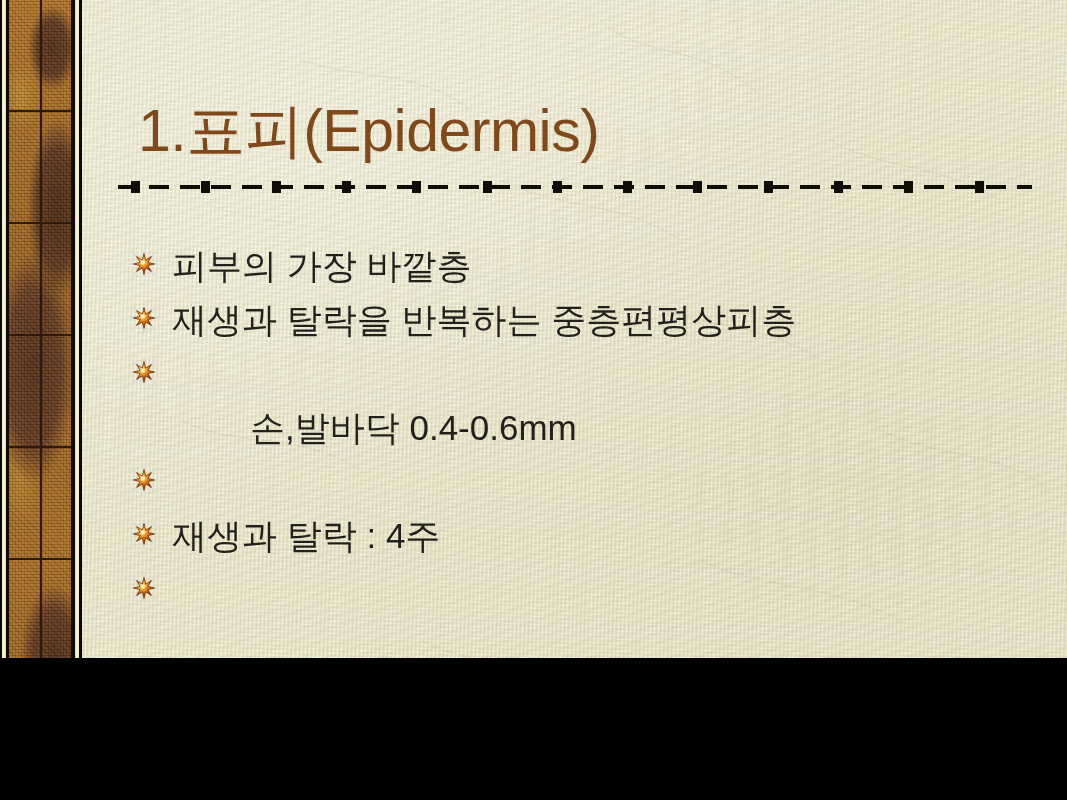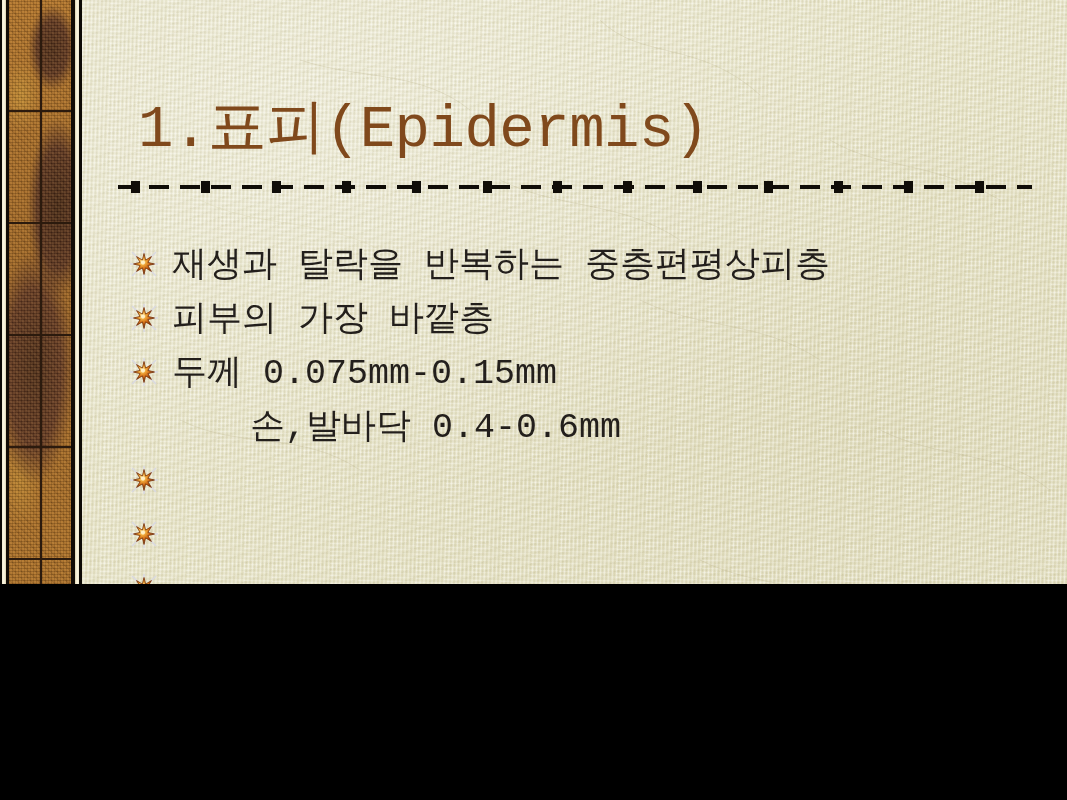--- a/index.html
+++ b/index.html
@@ -4,24 +4,24 @@
 <style>
   html, body {
     margin: 0;
     padding: 0;
     background: #000;
   }
 
   #slide {
     position: relative;
     width: 1067px;
-    height: 584px;
+    height: 658px;
     overflow: hidden;
     background-color: #7dd3fc;
-    font-family: Liberation Mono, monospace;
+    font-family: Liberation Sans, sans-serif;
   }
 
   
   #paper-texture {
     position: absolute;
     inset: 0;
     pointer-events: none;
     background-color: #e8e5c8;
     background-image:
       repeating-linear-gradient(92deg,
@@ -287,20 +287,45 @@
               <line x1="14" y1="14" x2="2" y2="26"></line>
               <line x1="14" y1="14" x2="26" y2="26"></line>
               <line x1="14" y1="14" x2="14" y2="0"></line>
               <line x1="14" y1="14" x2="14" y2="28"></line>
               <line x1="14" y1="14" x2="0" y2="14"></line>
               <line x1="14" y1="14" x2="28" y2="14"></line>
             </g>
             <polygon points="14.00,3.50 15.61,10.12 21.42,6.58 17.88,12.39 24.50,14.00 17.88,15.61 21.42,21.42 15.61,17.88 14.00,24.50 12.39,17.88 6.58,21.42 10.12,15.61 3.50,14.00 10.12,12.39 6.58,6.58 12.39,10.12" fill="url(#bgold)" stroke="#7a3406" stroke-width="0.8"></polygon>
             <circle cx="13" cy="12.6" r="2.1" fill="#fff3cc" opacity="0.9"></circle>
           </svg></span>
+        <span class="bullet-text">피부의 가장 바깥층</span>
+      </div>
+      <div class="bullet-row">
+        <span class="bullet-icon"><svg viewBox="0 0 28 28" width="28" height="28">
+            <defs>
+              <radialGradient id="bgold" cx="42%" cy="38%">
+                <stop offset="0%" stop-color="#ffe9a8"></stop>
+                <stop offset="35%" stop-color="#f0a93a"></stop>
+                <stop offset="70%" stop-color="#cf6a16"></stop>
+                <stop offset="100%" stop-color="#8d3c0a"></stop>
+              </radialGradient>
+            </defs>
+            <g stroke="#d9d9e2" stroke-width="1.6" opacity="0.95">
+              <line x1="14" y1="14" x2="2" y2="2"></line>
+              <line x1="14" y1="14" x2="26" y2="2"></line>
+              <line x1="14" y1="14" x2="2" y2="26"></line>
+              <line x1="14" y1="14" x2="26" y2="26"></line>
+              <line x1="14" y1="14" x2="14" y2="0"></line>
+              <line x1="14" y1="14" x2="14" y2="28"></line>
+              <line x1="14" y1="14" x2="0" y2="14"></line>
+              <line x1="14" y1="14" x2="28" y2="14"></line>
+            </g>
+            <polygon points="14.00,3.50 15.61,10.12 21.42,6.58 17.88,12.39 24.50,14.00 17.88,15.61 21.42,21.42 15.61,17.88 14.00,24.50 12.39,17.88 6.58,21.42 10.12,15.61 3.50,14.00 10.12,12.39 6.58,6.58 12.39,10.12" fill="url(#bgold)" stroke="#7a3406" stroke-width="0.8"></polygon>
+            <circle cx="13" cy="12.6" r="2.1" fill="#fff3cc" opacity="0.9"></circle>
+          </svg></span>
         <span class="bullet-text">재생과 탈락을 반복하는 중층편평상피층</span>
       </div>
       <div class="bullet-row">
         <span class="bullet-icon"><svg viewBox="0 0 28 28" width="28" height="28">
             <defs>
               <radialGradient id="bgold" cx="42%" cy="38%">
                 <stop offset="0%" stop-color="#ffe9a8"></stop>
                 <stop offset="35%" stop-color="#f0a93a"></stop>
                 <stop offset="70%" stop-color="#cf6a16"></stop>
                 <stop offset="100%" stop-color="#8d3c0a"></stop>
@@ -312,46 +337,20 @@
               <line x1="14" y1="14" x2="2" y2="26"></line>
               <line x1="14" y1="14" x2="26" y2="26"></line>
               <line x1="14" y1="14" x2="14" y2="0"></line>
               <line x1="14" y1="14" x2="14" y2="28"></line>
               <line x1="14" y1="14" x2="0" y2="14"></line>
               <line x1="14" y1="14" x2="28" y2="14"></line>
             </g>
             <polygon points="14.00,3.50 15.61,10.12 21.42,6.58 17.88,12.39 24.50,14.00 17.88,15.61 21.42,21.42 15.61,17.88 14.00,24.50 12.39,17.88 6.58,21.42 10.12,15.61 3.50,14.00 10.12,12.39 6.58,6.58 12.39,10.12" fill="url(#bgold)" stroke="#7a3406" stroke-width="0.8"></polygon>
             <circle cx="13" cy="12.6" r="2.1" fill="#fff3cc" opacity="0.9"></circle>
           </svg></span>
-        <span class="bullet-text">피부의 가장 바깥층</span>
-      </div>
-      <div class="bullet-row">
-        <span class="bullet-icon"><svg viewBox="0 0 28 28" width="28" height="28">
-            <defs>
-              <radialGradient id="bgold" cx="42%" cy="38%">
-                <stop offset="0%" stop-color="#ffe9a8"></stop>
-                <stop offset="35%" stop-color="#f0a93a"></stop>
-                <stop offset="70%" stop-color="#cf6a16"></stop>
-                <stop offset="100%" stop-color="#8d3c0a"></stop>
-              </radialGradient>
-            </defs>
-            <g stroke="#d9d9e2" stroke-width="1.6" opacity="0.95">
-              <line x1="14" y1="14" x2="2" y2="2"></line>
-              <line x1="14" y1="14" x2="26" y2="2"></line>
-              <line x1="14" y1="14" x2="2" y2="26"></line>
-              <line x1="14" y1="14" x2="26" y2="26"></line>
-              <line x1="14" y1="14" x2="14" y2="0"></line>
-              <line x1="14" y1="14" x2="14" y2="28"></line>
-              <line x1="14" y1="14" x2="0" y2="14"></line>
-              <line x1="14" y1="14" x2="28" y2="14"></line>
-            </g>
-            <polygon points="14.00,3.50 15.61,10.12 21.42,6.58 17.88,12.39 24.50,14.00 17.88,15.61 21.42,21.42 15.61,17.88 14.00,24.50 12.39,17.88 6.58,21.42 10.12,15.61 3.50,14.00 10.12,12.39 6.58,6.58 12.39,10.12" fill="url(#bgold)" stroke="#7a3406" stroke-width="0.8"></polygon>
-            <circle cx="13" cy="12.6" r="2.1" fill="#fff3cc" opacity="0.9"></circle>
-          </svg></span>
-        <span class="bullet-text">두께 0.075mm-0.15mm</span>
       </div>
       <div class="bullet-row sub-row">
         <span class="bullet-text">손,발바닥 0.4-0.6mm</span>
       </div>
       <div class="bullet-row">
         <span class="bullet-icon"><svg viewBox="0 0 28 28" width="28" height="28">
             <defs>
               <radialGradient id="bgold" cx="42%" cy="38%">
                 <stop offset="0%" stop-color="#ffe9a8"></stop>
                 <stop offset="35%" stop-color="#f0a93a"></stop>
@@ -389,20 +388,21 @@
               <line x1="14" y1="14" x2="2" y2="26"></line>
               <line x1="14" y1="14" x2="26" y2="26"></line>
               <line x1="14" y1="14" x2="14" y2="0"></line>
               <line x1="14" y1="14" x2="14" y2="28"></line>
               <line x1="14" y1="14" x2="0" y2="14"></line>
               <line x1="14" y1="14" x2="28" y2="14"></line>
             </g>
             <polygon points="14.00,3.50 15.61,10.12 21.42,6.58 17.88,12.39 24.50,14.00 17.88,15.61 21.42,21.42 15.61,17.88 14.00,24.50 12.39,17.88 6.58,21.42 10.12,15.61 3.50,14.00 10.12,12.39 6.58,6.58 12.39,10.12" fill="url(#bgold)" stroke="#7a3406" stroke-width="0.8"></polygon>
             <circle cx="13" cy="12.6" r="2.1" fill="#fff3cc" opacity="0.9"></circle>
           </svg></span>
+        <span class="bullet-text">재생과 탈락 : 4주</span>
       </div>
       <div class="bullet-row">
         <span class="bullet-icon"><svg viewBox="0 0 28 28" width="28" height="28">
             <defs>
               <radialGradient id="bgold" cx="42%" cy="38%">
                 <stop offset="0%" stop-color="#ffe9a8"></stop>
                 <stop offset="35%" stop-color="#f0a93a"></stop>
                 <stop offset="70%" stop-color="#cf6a16"></stop>
                 <stop offset="100%" stop-color="#8d3c0a"></stop>
               </radialGradient>

